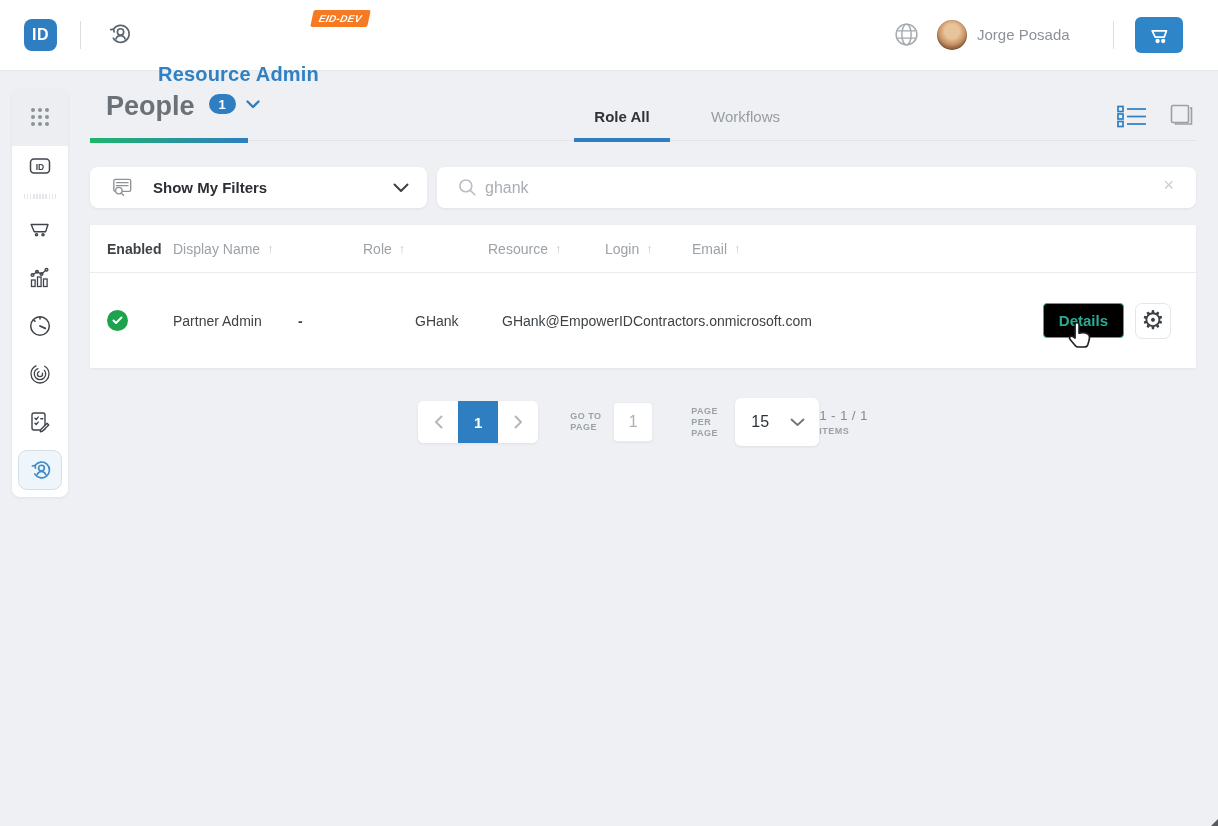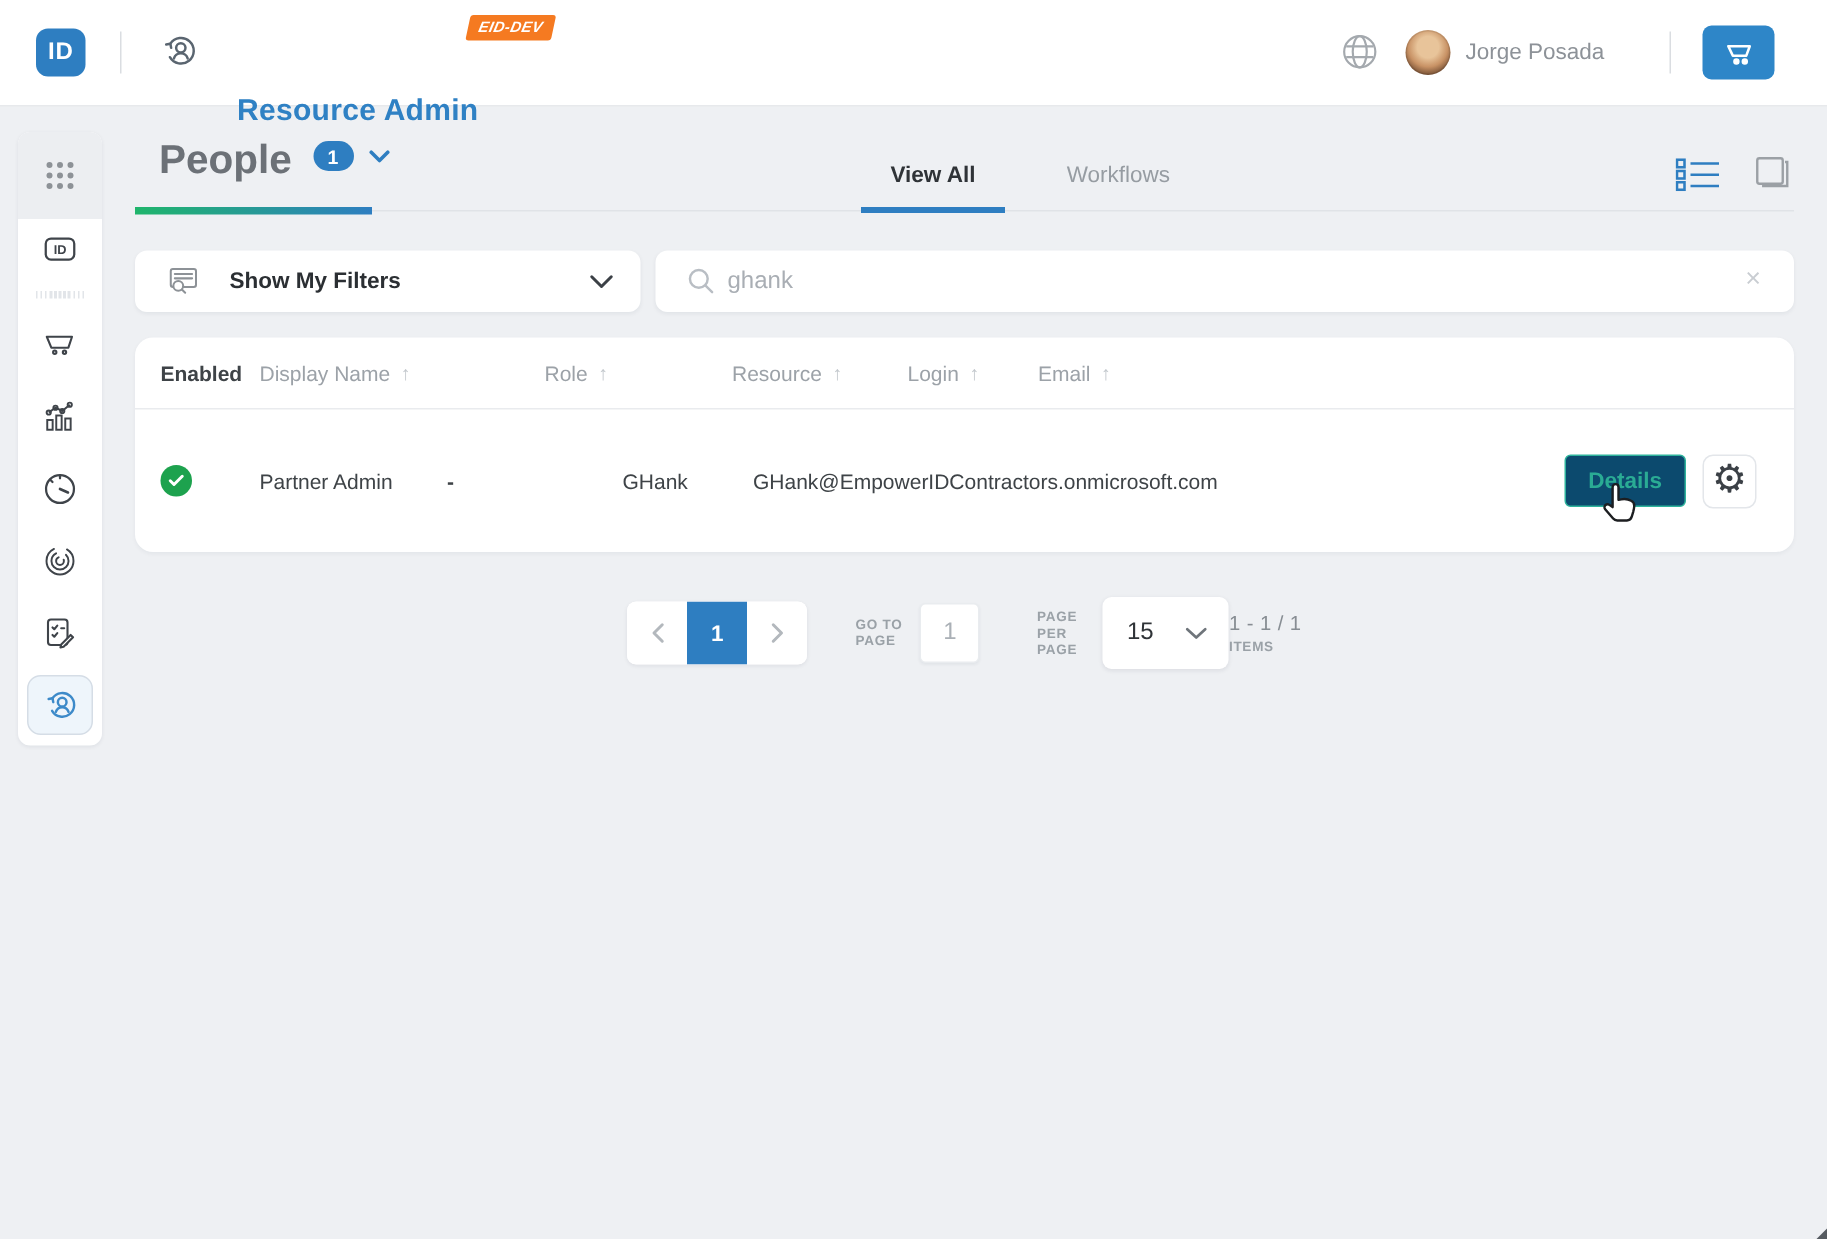--- a/index.html
+++ b/index.html
@@ -69,21 +69,21 @@
   .filters-card .chev { margin-left:auto; color:#3b4046; display:flex; }
   .search-box { flex:1; height:41px; background:#fff; border-radius:8px; position:relative;
                 box-shadow:0 1px 3px rgba(20,30,50,.06); }
   .search-box svg.mag { position:absolute; left:20px; top:10px; }
   .search-input { position:absolute; left:48px; top:0; width:70%; height:41px; border:none;
                   outline:none; font-size:16px; color:#a9aeb4; background:transparent;
                   font-family:inherit; }
   .search-clear { position:absolute; right:22px; top:8px; font-size:18px; color:#c9cdd2; cursor:pointer; }
   
   .table-card { position:absolute; left:0; top:137px; width:100%; background:#fff;
-                border-radius:12px; box-shadow:0 1px 3px rgba(20,30,50,.05); }
+                border-radius:1px; box-shadow:0 1px 3px rgba(20,30,50,.05); }
   .thead { height:47px; display:flex; align-items:center; font-size:14px; }
   .th { display:flex; align-items:center; gap:7px; color:#9ca2a8; }
   .th .arrow { color:#c3c8cd; font-size:13px; }
   .th.c1 { width:83px; padding-left:17px; color:#3e4347; font-weight:600; }
   .c2 { width:190px; } .c3 { width:125px; } .c4 { width:117px; } .c5 { width:87px; } .c6 { flex:1; }
   .trow { height:96px; border-top:1px solid #e9ebee; display:flex; align-items:center; font-size:14px; }
   .td { display:flex; align-items:center; }
   .td.c1 { width:83px; padding-left:17px; }
   .enabled-dot { width:21px; height:21px; border-radius:50%; background:#1da24e;
                  display:flex; align-items:center; justify-content:center; }
@@ -92,21 +92,21 @@
                font-family:"Liberation Serif","DejaVu Serif",serif; font-size:16px;
                display:flex; align-items:center; justify-content:center; flex:none; }
   .person-info { margin-left:5px; padding-top:2px; }
   .person-name { font-size:15px; font-weight:700; color:#2f3337; white-space:nowrap; }
   .mini-badges { display:flex; gap:5px; margin-top:3px; }
   .mini-badge { width:16px; height:16px; border-radius:50%; display:flex; align-items:center; justify-content:center; }
   .mini-badge.mail { background:#e9588c; }
   .mini-badge.chk { background:#1b9a50; }
   .td.manager { font-weight:700; }
   .actions { margin-left:auto; display:flex; align-items:center; gap:11px; padding-right:25px; }
-  .details-btn { position:relative; background:#0c4a6e; border:1.5px solid #2eb39c; color:#2aab94;
+  .details-btn { position:relative; background:#000000; border:1.5px solid #2eb39c; color:#2aab94;
                  font-size:15px; font-weight:600; padding:8px 15px; border-radius:4px;
                  font-family:inherit; cursor:pointer; }
   .cursor-hand { position:absolute; left:22px; top:17px; pointer-events:none; }
   .gear-btn { width:36px; height:36px; background:#fff; border:1px solid #e3e6ea; border-radius:7px;
               font-size:26px; line-height:30px; color:#3b4046; display:flex; align-items:center;
               justify-content:center; cursor:pointer; font-family:"DejaVu Sans",sans-serif; padding-bottom:2px;}
   
   .pagination { position:absolute; left:0; top:310px; width:100%; display:flex;
                 align-items:center; justify-content:center; margin-left:0; }
   .pager { display:flex; background:#fff; border-radius:6px; overflow:hidden;
@@ -275,21 +275,21 @@
     <div class="title-group">
       <span class="page-title">People</span>
       <span class="count-badge">1</span>
       <span class="title-caret">
         <svg width="14" height="9" viewBox="0 0 14 9" fill="none" stroke="currentColor" stroke-width="2.4" stroke-linecap="round" stroke-linejoin="round">
           <path d="M1.5 1.5 L7 7 L12.5 1.5"></path>
         </svg>
       </span>
     </div>
     <div class="grad-bar"></div>
-    <div class="tab active">View All</div>
+    <div class="tab active">Role All</div>
     <div class="tab inactive">Workflows</div>
     <div class="tab-underline"></div>
     <div class="view-toggles">
       <span>
         <svg width="31" height="23" viewBox="0 0 31 23" fill="none" stroke="#2e7ec1" stroke-width="1.7">
           <rect x="1" y="1.5" width="5" height="5"></rect>
             <path d="M10 4 H29"></path>
           <rect x="1" y="9" width="5" height="5"></rect>
             <path d="M10 11.5 H29"></path>
           <rect x="1" y="16.5" width="5" height="5"></rect>

